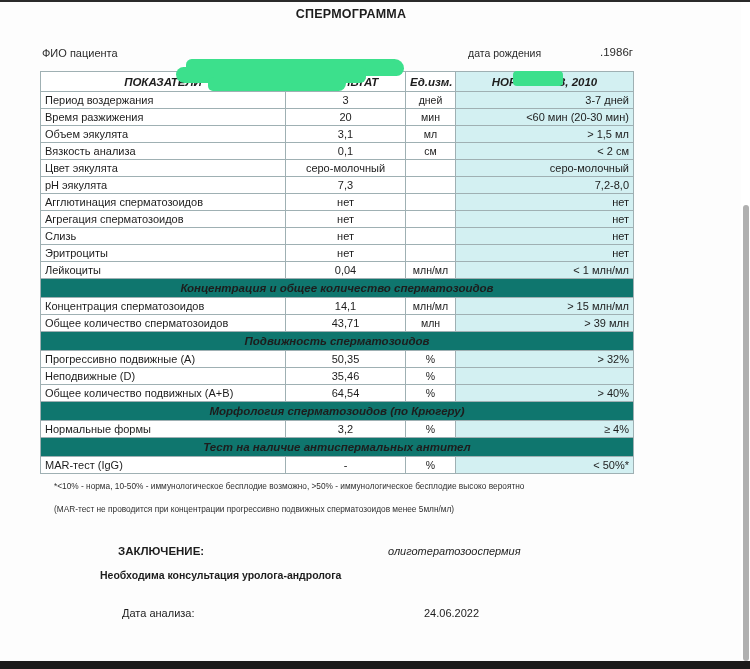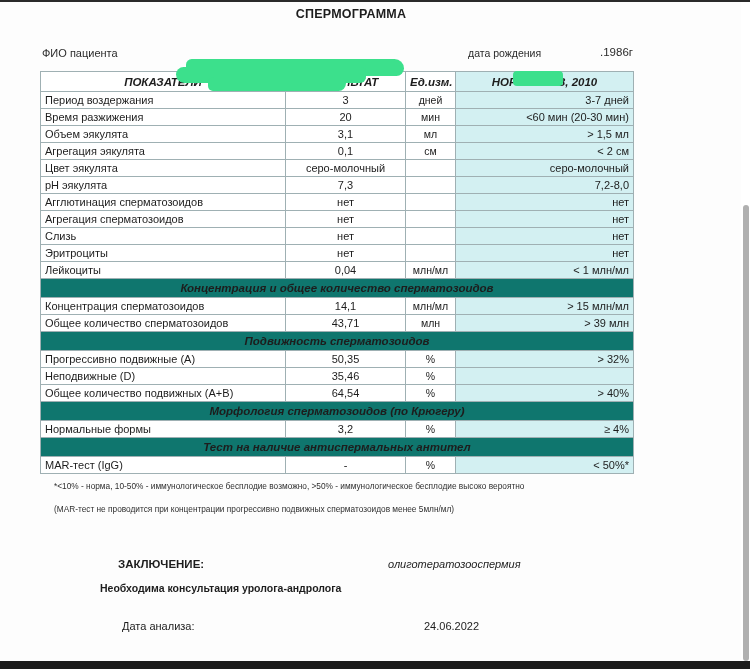--- a/index.html
+++ b/index.html
@@ -127,21 +127,21 @@
     margin: 8px 0 0 54px;
     font-size: 8.3px;
     color: #2f2f2f;
     line-height: 1.05;
   }
   .footnotes p { margin: 0 0 14px 0; }
 
   
   .conclusion {
     position: relative;
-    margin-top: 45px;
+    margin-top: 32px;
     height: 100px;
   }
   .concl-label {
     position: absolute;
     left: 118px;
     top: 0;
     font-size: 11.5px;
     font-weight: bold;
   }
   .concl-value {
@@ -251,21 +251,21 @@
           <td class="unit">мин</td>
           <td class="norm">&lt;60 мин (20-30 мин)</td>
         </tr>
         <tr>
           <td class="name">Объем эякулята</td>
           <td class="result">3,1</td>
           <td class="unit">мл</td>
           <td class="norm">&gt; 1,5 мл</td>
         </tr>
         <tr>
-          <td class="name">Агрегация эякулята</td>
+          <td class="name">Вязкость анализа</td>
           <td class="result">0,1</td>
           <td class="unit">см</td>
           <td class="norm">&lt; 2 см</td>
         </tr>
         <tr>
           <td class="name">Цвет эякулята</td>
           <td class="result">серо-молочный</td>
           <td class="unit"></td>
           <td class="norm">серо-молочный</td>
         </tr>

